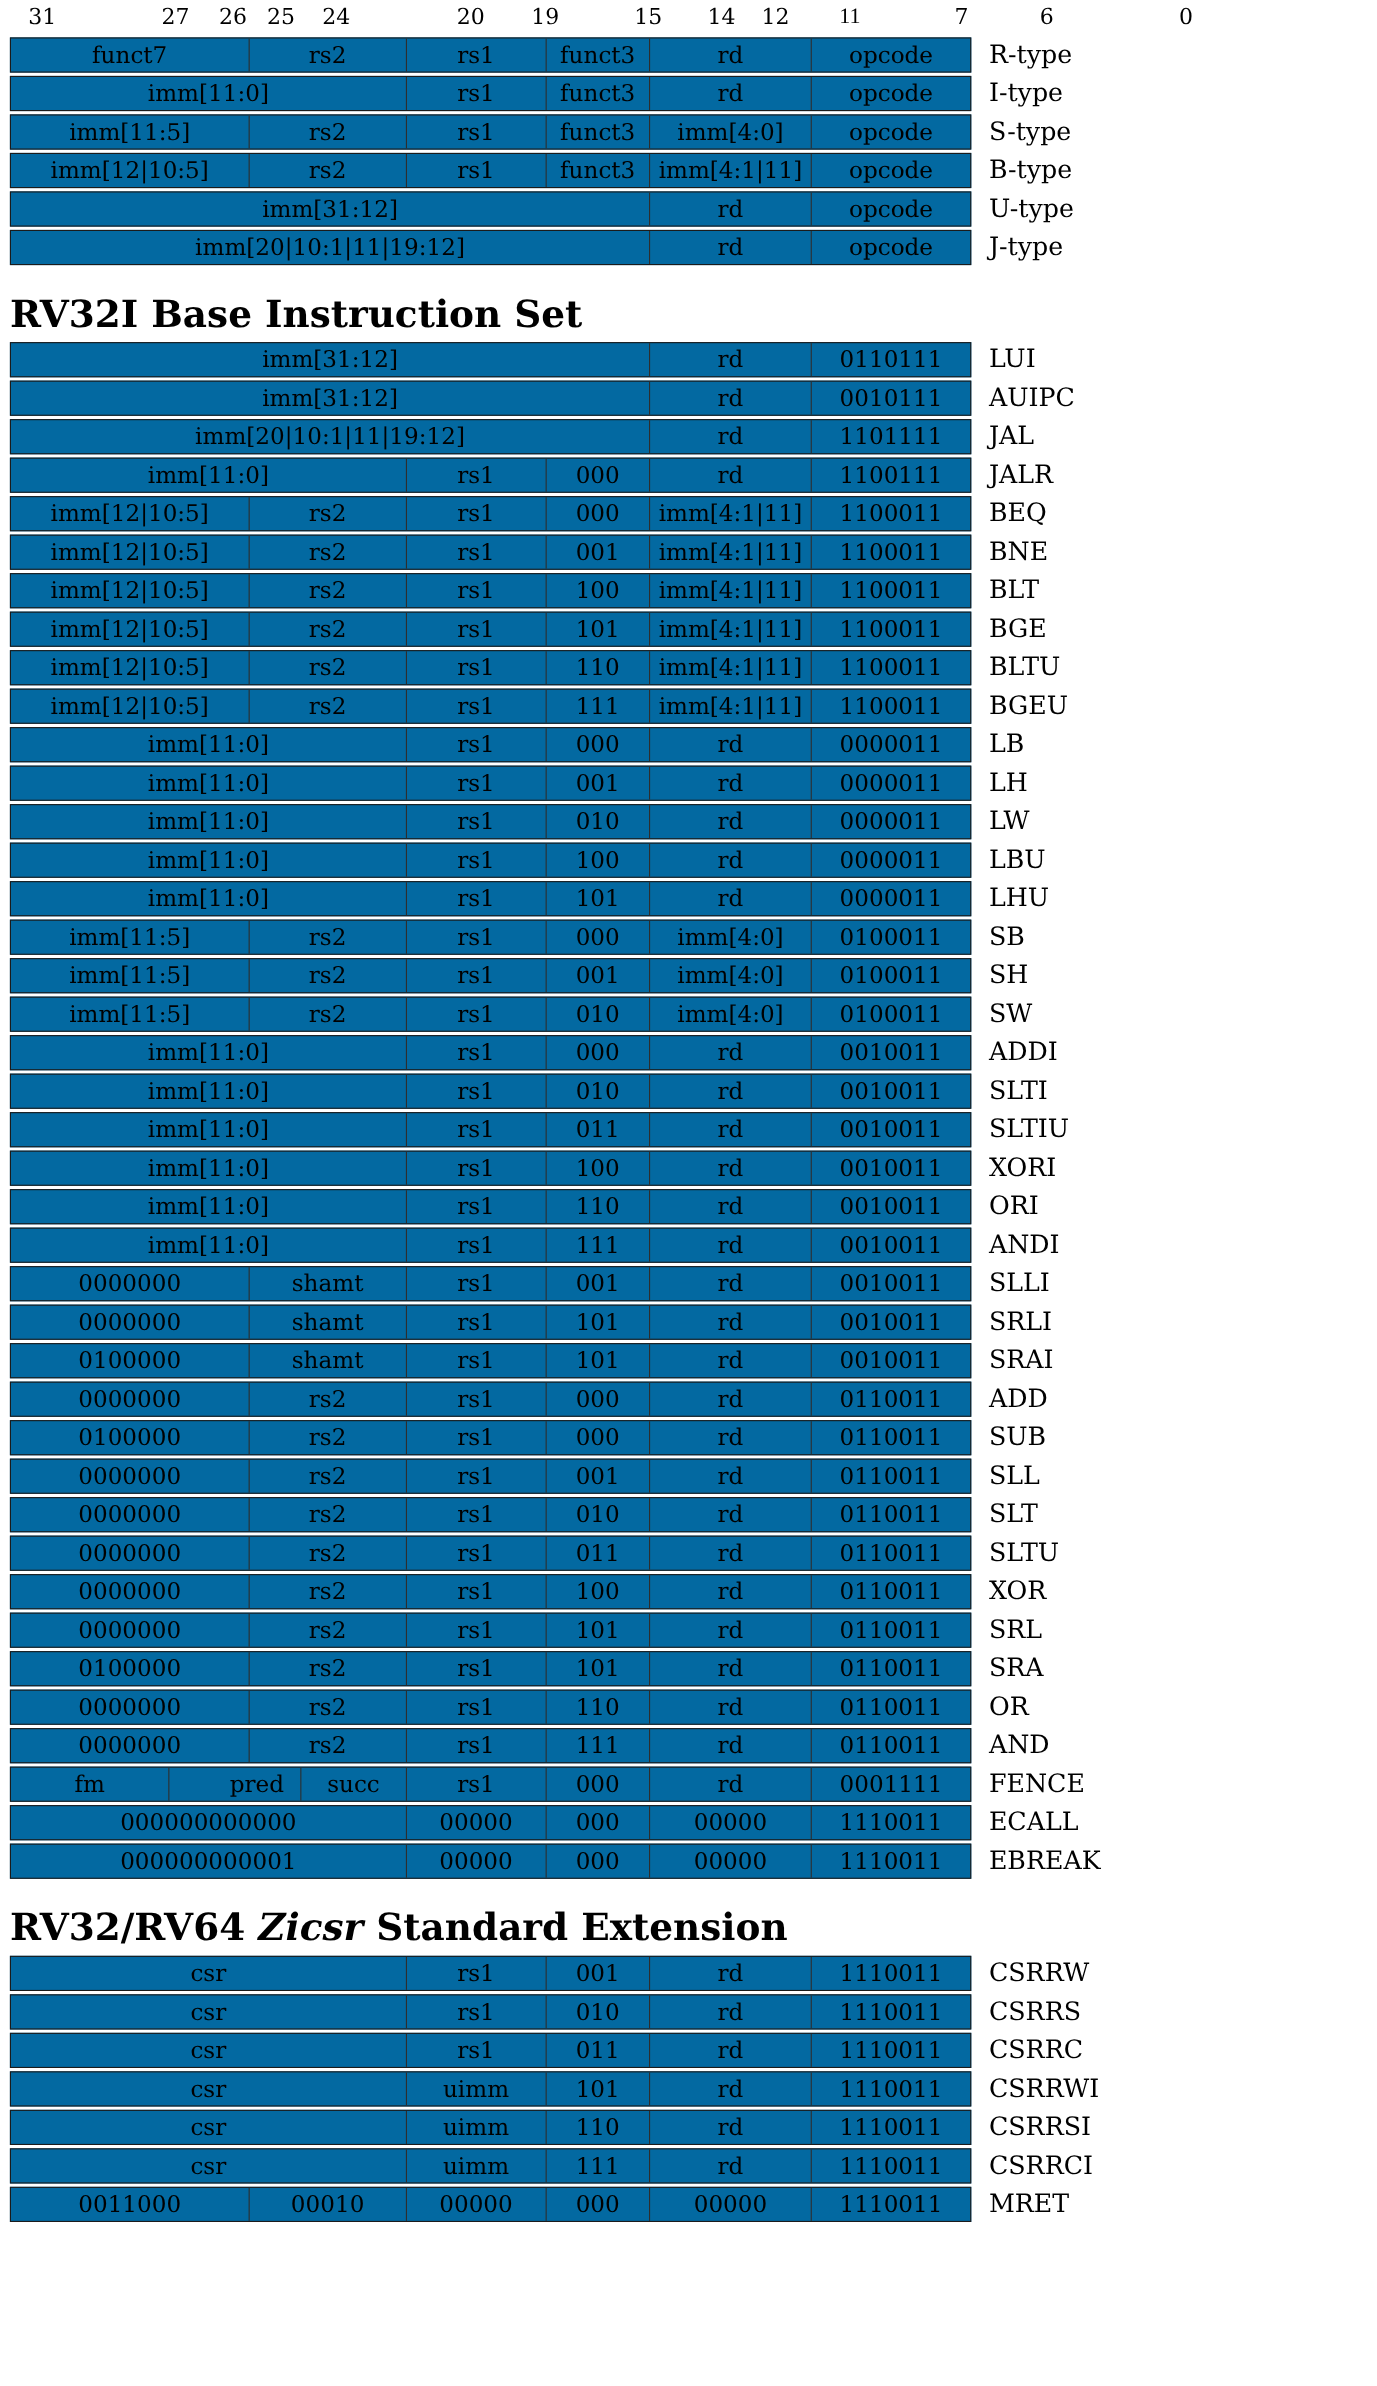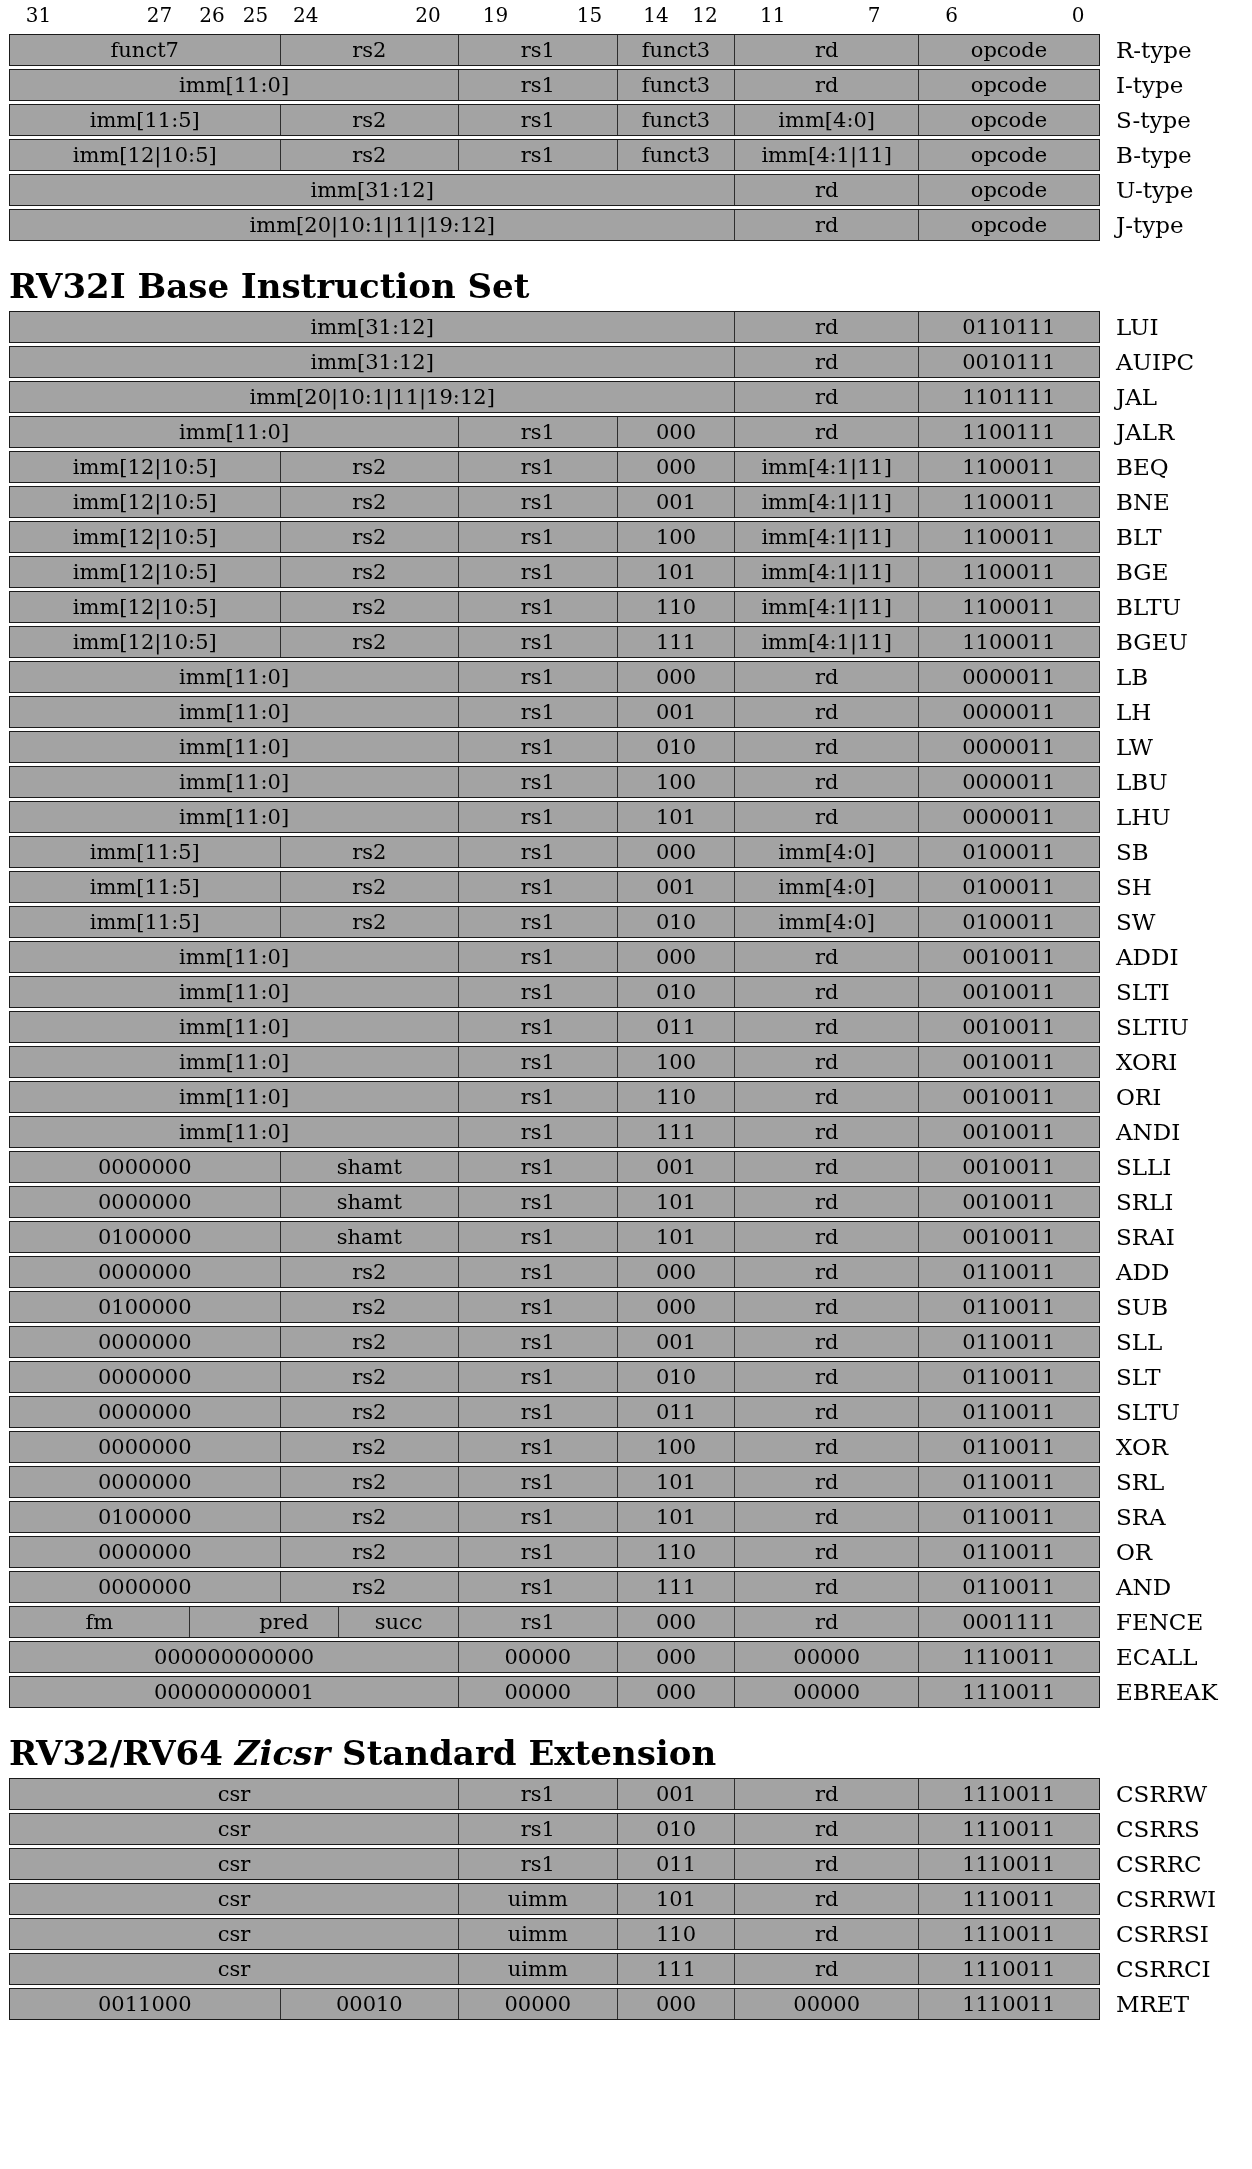--- a/index.html
+++ b/index.html
@@ -16,22 +16,22 @@
   }
   section{margin:0;}
   .sec-title{
     width:1091px;text-align:left;
     font-size:34px;font-weight:bold;line-height:30px;
     margin:30px 0 10px 0;
   }
   .it{font-style:italic;}
   .irow{display:flex;align-items:center;margin-bottom:3px;}
   .rowbox{
-    flex:0 0 auto;width:1091px;height:32px;display:flex;
-    border:1.5px solid #1b1b1b;box-sizing:border-box;background:#a3a3a3;
+    flex:0 0 auto;width:874px;height:32px;display:flex;
+    border:1.5px solid #1b1b1b;box-sizing:border-box;background:#0369a1;
   }
   .cell{
     box-sizing:border-box;display:flex;align-items:center;justify-content:center;
     font-size:21px;white-space:nowrap;overflow:hidden;
     border-left:1.4px solid #2e2e2e;
   }
   .cell:first-child{border-left:none;}
   .ilabel{margin-left:16px;font-size:23px;line-height:32px;white-space:nowrap;}
   
   .f-f7{width:24.75%;}   
@@ -54,21 +54,21 @@
       <span class="bitlab" style="left: 2.7%;">31</span>
       <span class="bitlab" style="left: 13.8%;">27</span>
       <span class="bitlab" style="left: 18.6%;">26</span>
       <span class="bitlab" style="left: 22.6%;">25</span>
       <span class="bitlab" style="left: 27.2%;">24</span>
       <span class="bitlab" style="left: 38.4%;">20</span>
       <span class="bitlab" style="left: 44.6%;">19</span>
       <span class="bitlab" style="left: 53.2%;">15</span>
       <span class="bitlab" style="left: 59.3%;">14</span>
       <span class="bitlab" style="left: 63.8%;">12</span>
-      <span class="bitlab" style="left: 70%;">11</span>
+      <span class="bitlab" style="left: 70%; font-family: Liberation Serif, serif;">11</span>
       <span class="bitlab" style="left: 79.3%;">7</span>
       <span class="bitlab" style="left: 86.4%;">6</span>
       <span class="bitlab" style="left: 98%;">0</span>
     </div>
 
 <section>
       <div class="irow">
         <div class="rowbox">
           <div class="cell f-f7">funct7</div>
           <div class="cell f-rs2">rs2</div>

